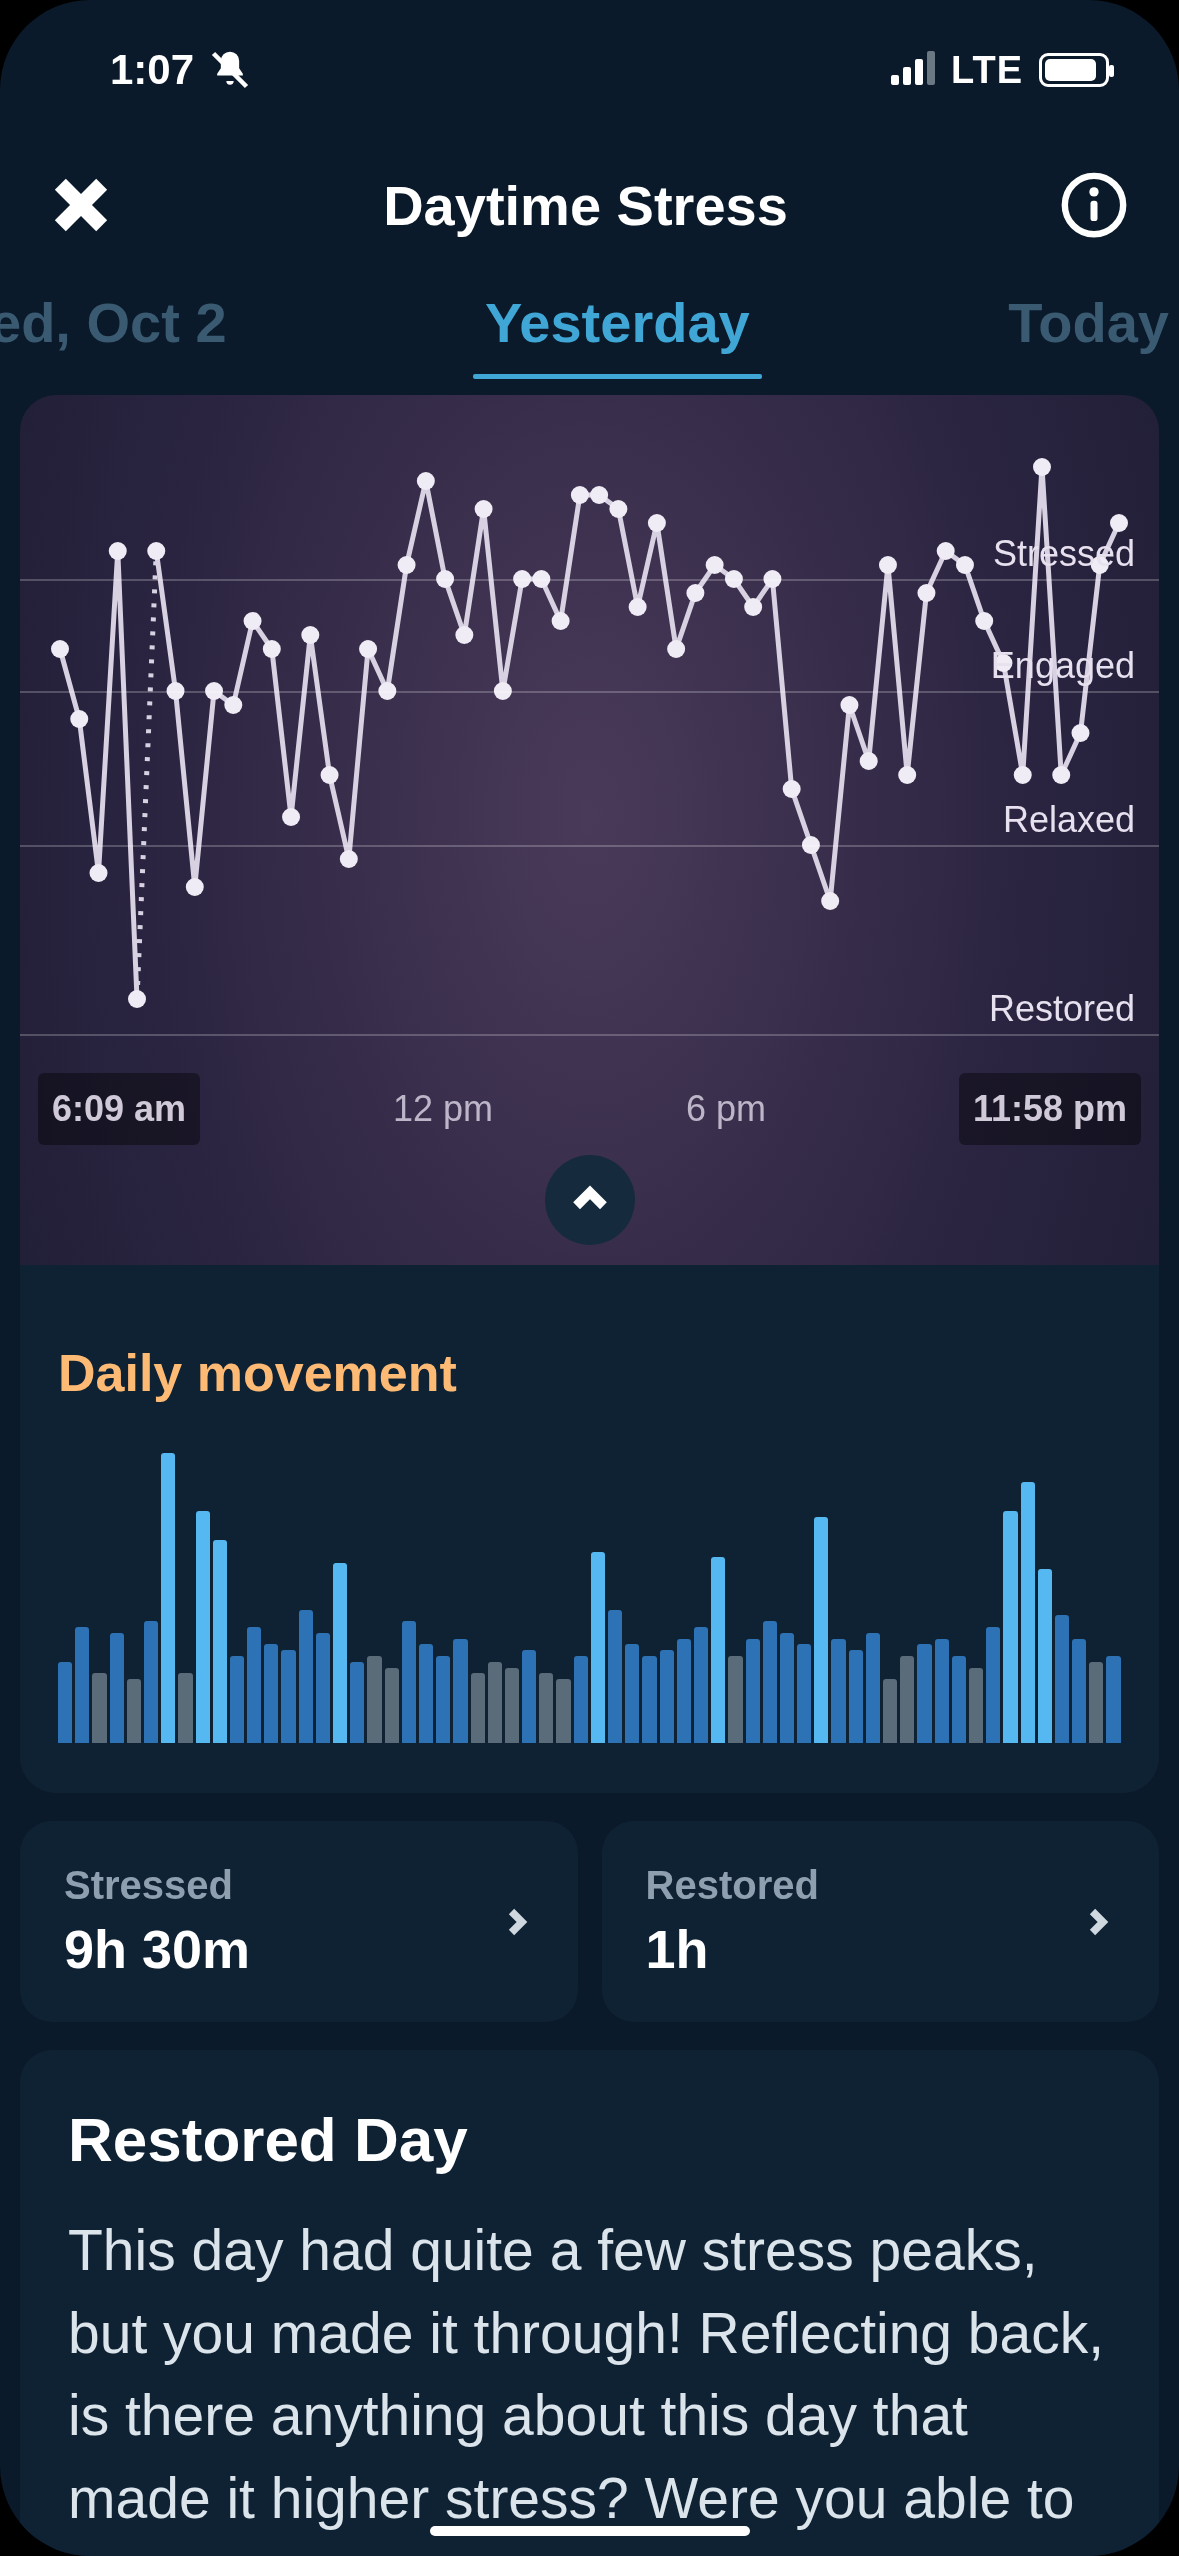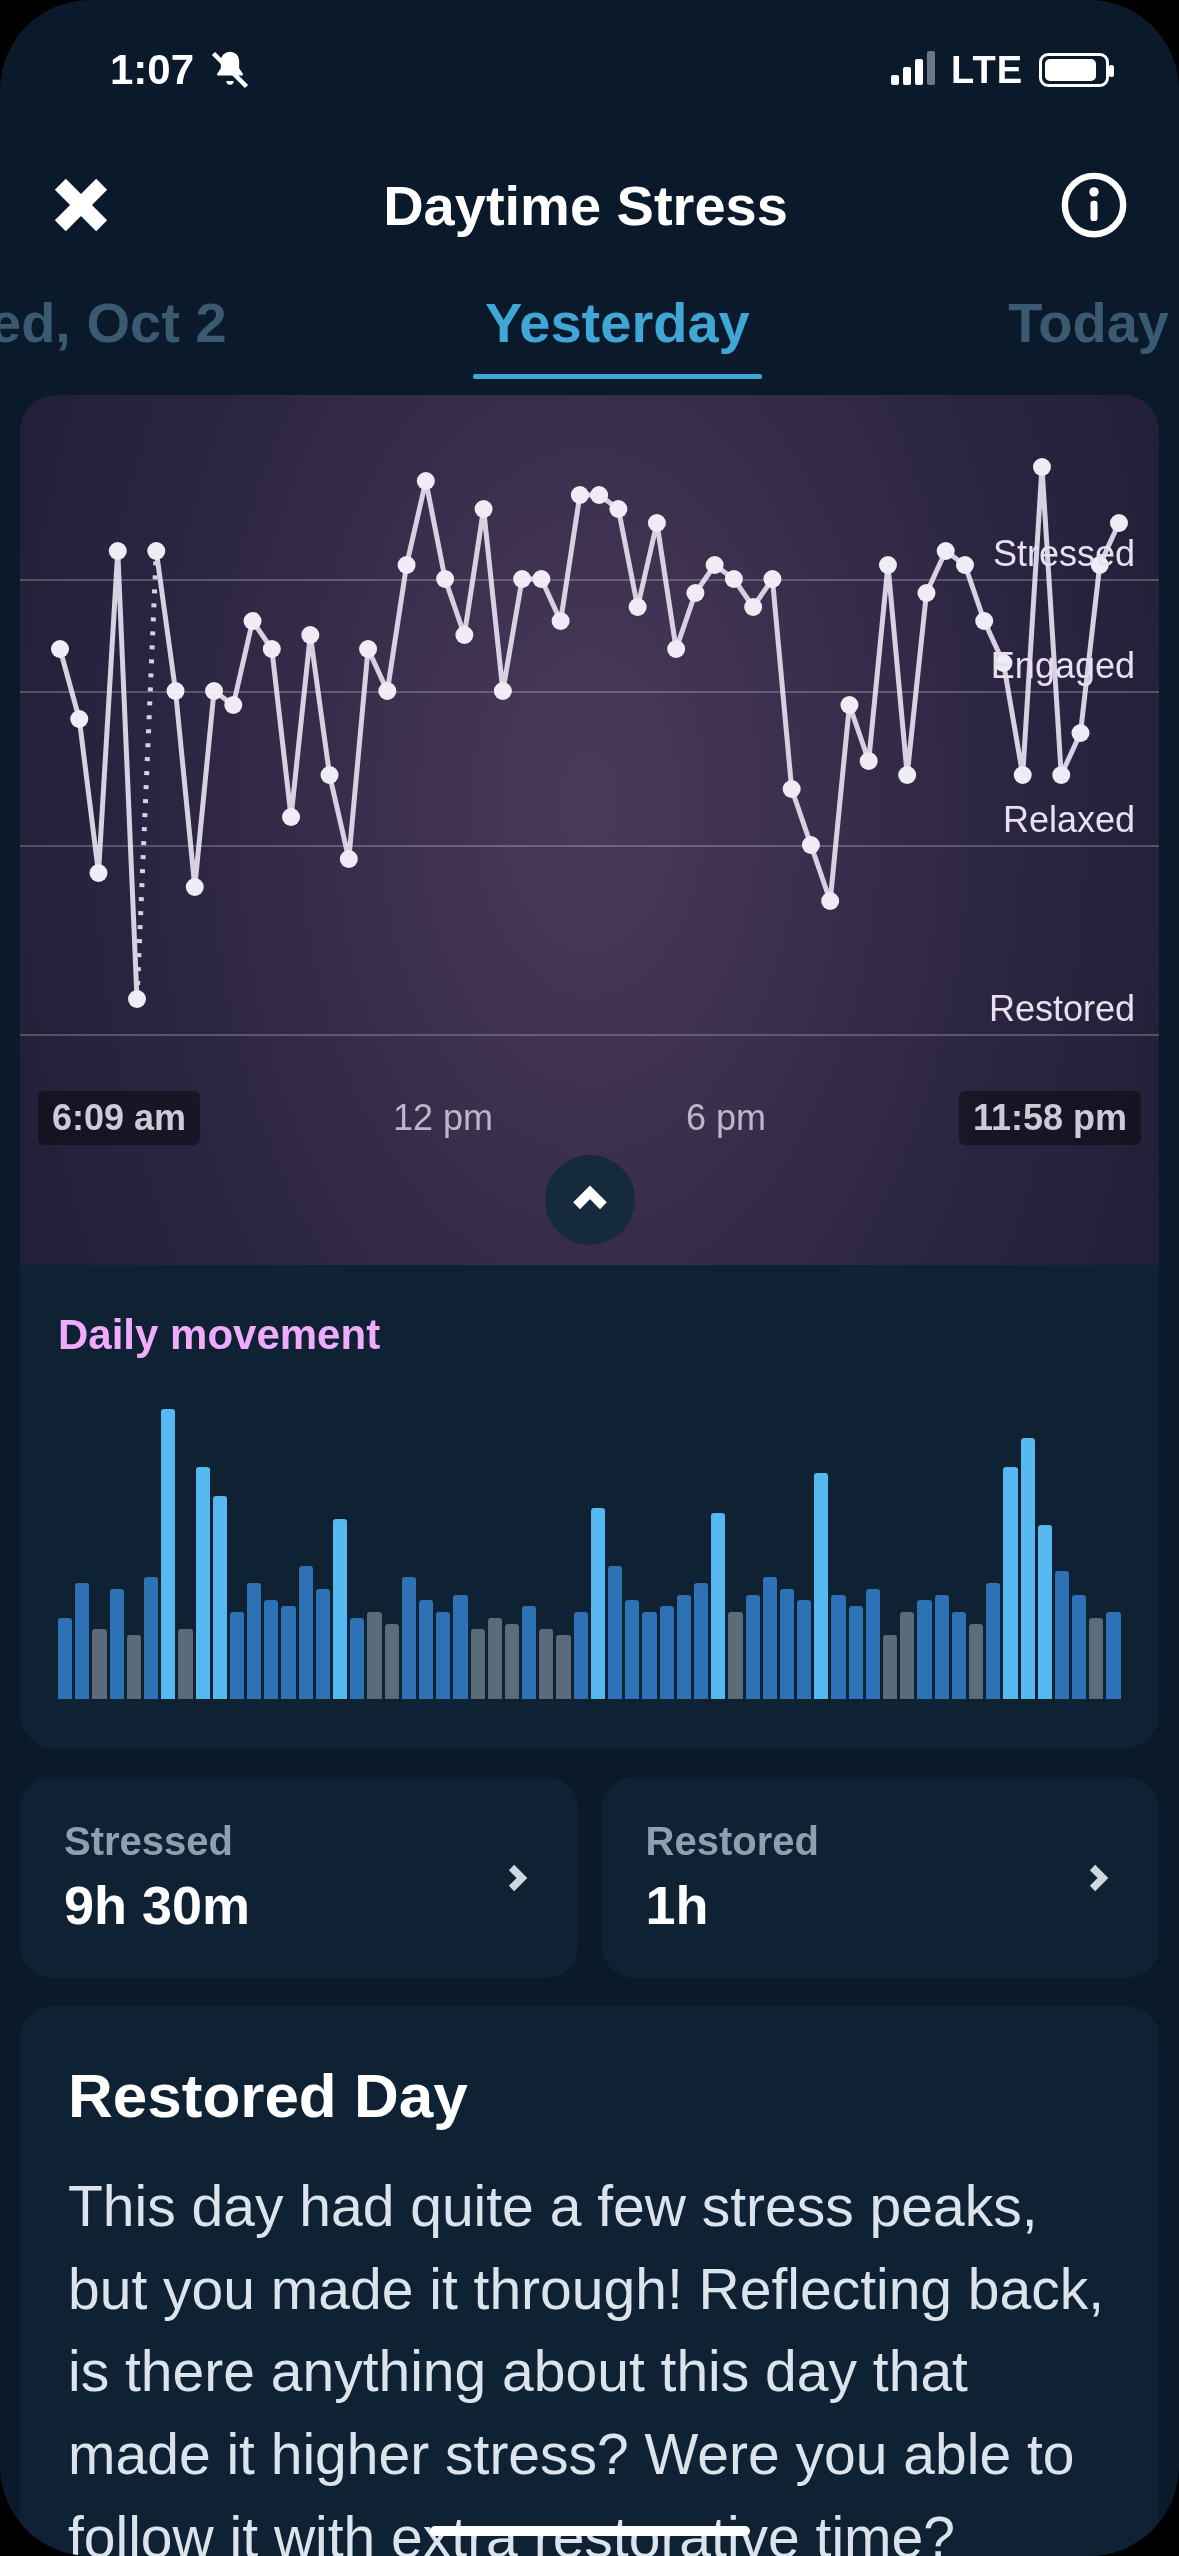--- a/index.html
+++ b/index.html
@@ -82,34 +82,34 @@
   }
   .zone-label {
     position:absolute; right:24px; font-size:36px; color:#e7e0ee; font-weight:500;
   }
   .chart-svg { position:absolute; left:0; top:0; width:100%; height:100%; }
   .x-axis {
     position:absolute; left:0; right:0; bottom:120px;
     display:flex; justify-content:space-between; align-items:center;
     font-size:36px; color:#bdb6c8; padding: 0 18px;
   }
-  .x-tick.chip { background:rgba(0,0,0,0.4); padding:6px 14px; border-radius:6px; color:#cfc9d8; font-weight:600; }
+  .x-tick.chip { background:rgba(0,0,0,0.4); padding:15px 14px; border-radius:6px; color:#cfc9d8; font-weight:600; }
   .collapse-btn {
     position:absolute; bottom:20px; left:50%; transform:translateX(-50%);
     width:90px; height:90px; border-radius:50%;
     background:#152b3d; display:flex; align-items:center; justify-content:center;
   }
   .collapse-btn svg { width:46px; height:46px; stroke:#fff; stroke-width:5; fill:none; }
 
   
   .movement {
     background:#0f2234;
     padding: 46px 38px 50px 38px;
   }
-  .movement-title { font-size:42px; font-weight:700; color:#f0abfc; margin-bottom:50px; }
+  .movement-title { font-size:52px; font-weight:700; color:#fdba74; margin-bottom:50px;margin-top:32px; }
   .bar-chart {
     height:290px; display:flex; align-items:flex-end; gap:3px;
   }
   .bar { flex:1; border-radius:3px 3px 0 0; }
   .bar.low { background:#2d72b4; }
   .bar.med { background:#56b8f0; }
   .bar.none { background:#5a6c7a; }
   .legend {
     display:flex; gap:56px; margin-top:60px; font-size:36px; color:#9fb0bf; font-weight:600;
   }

